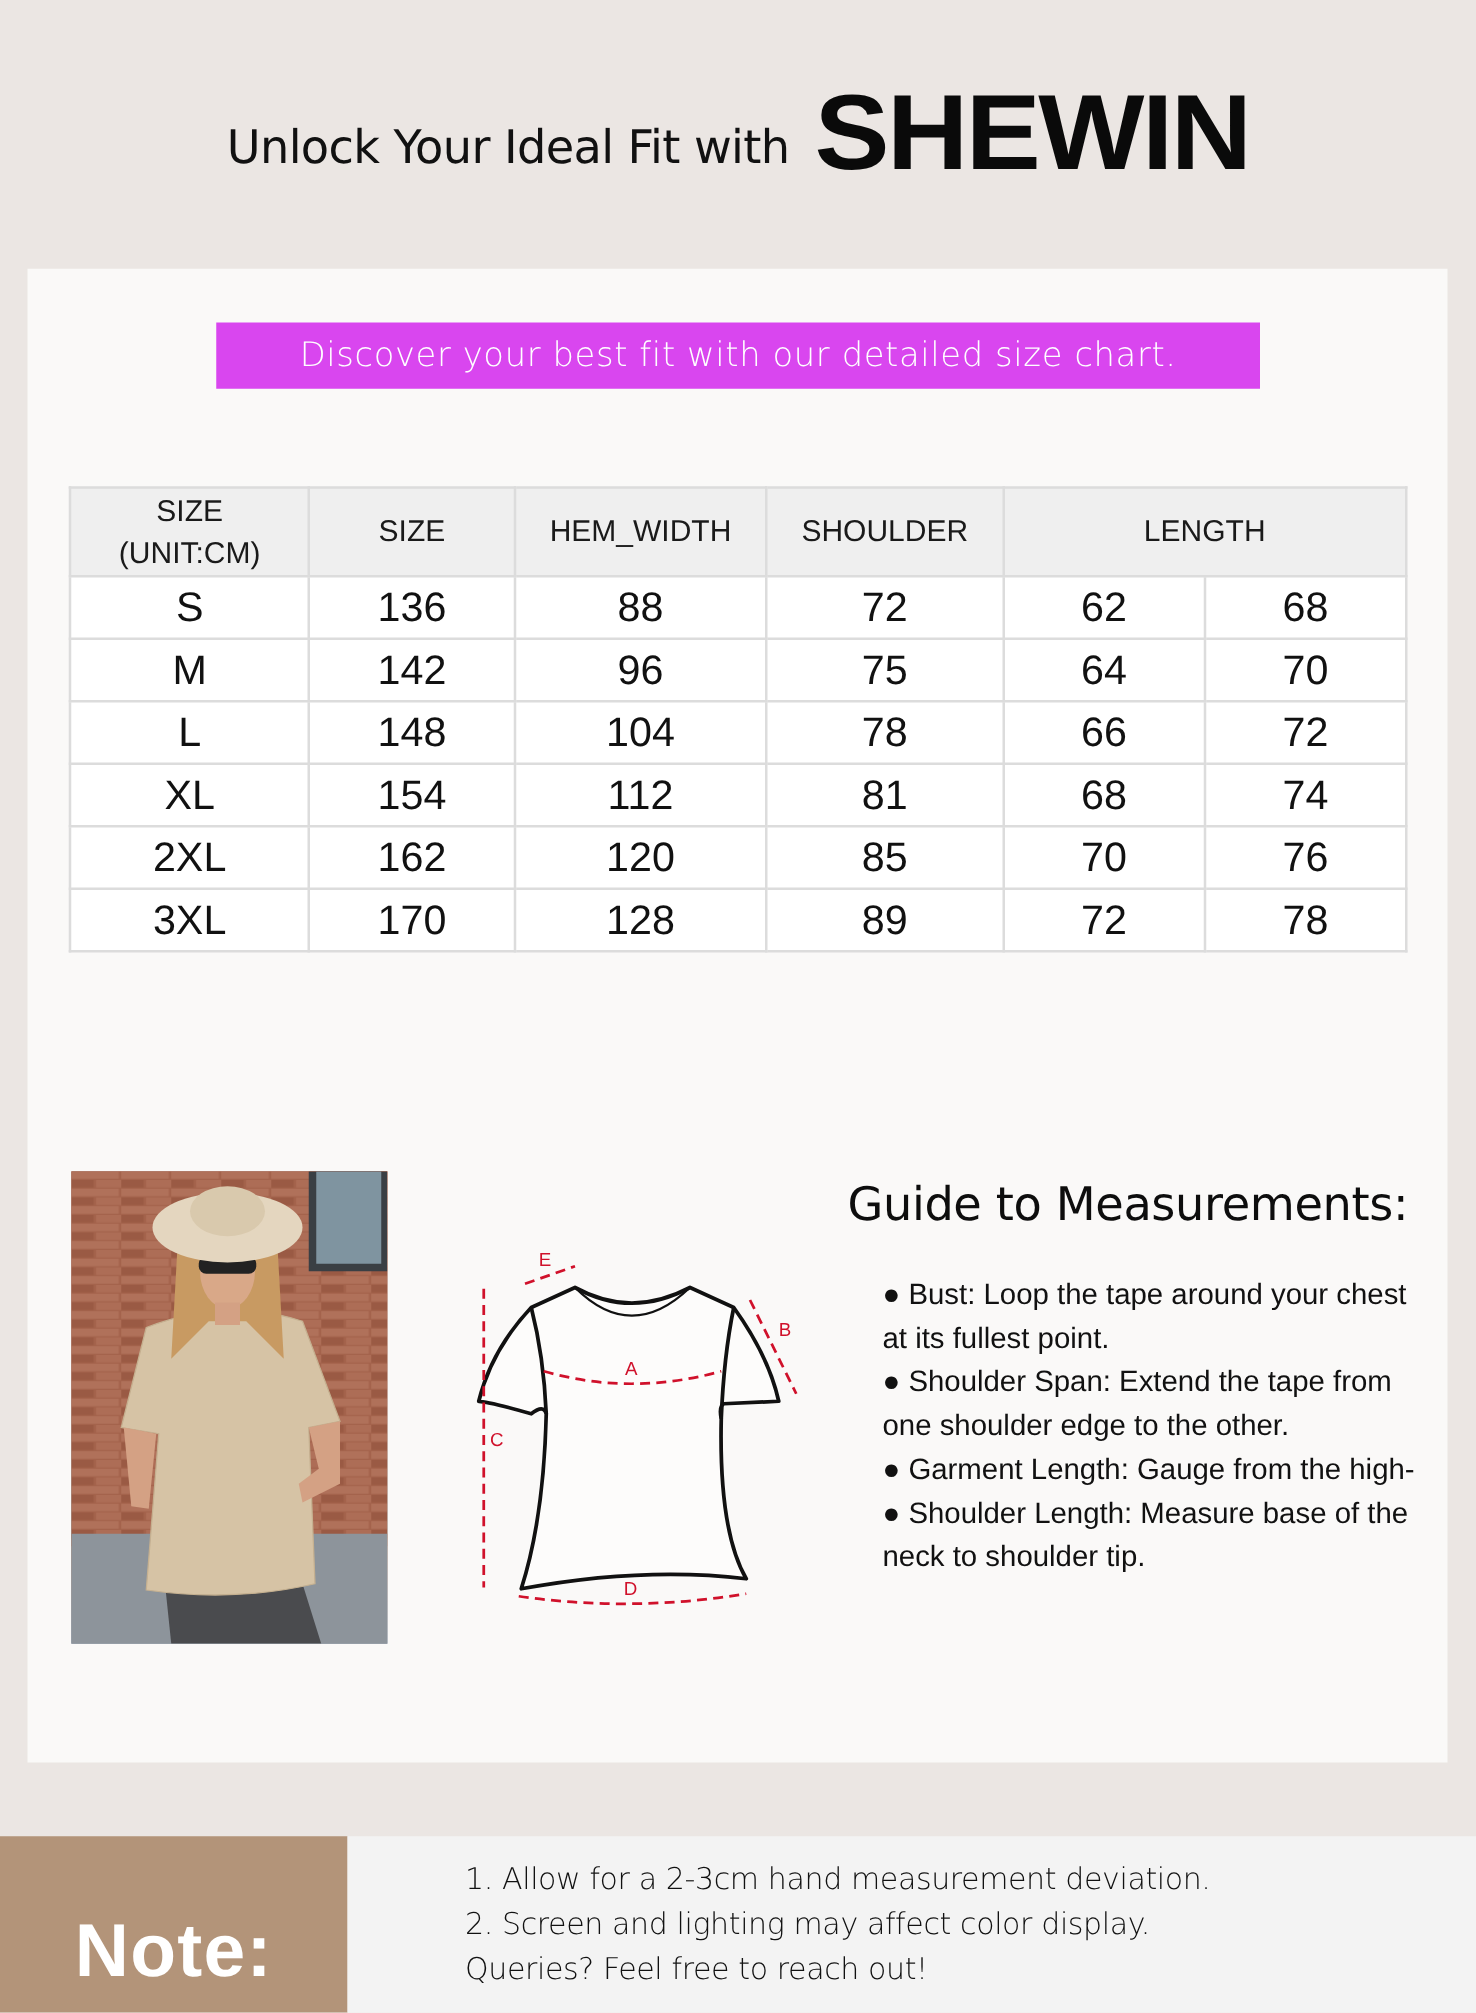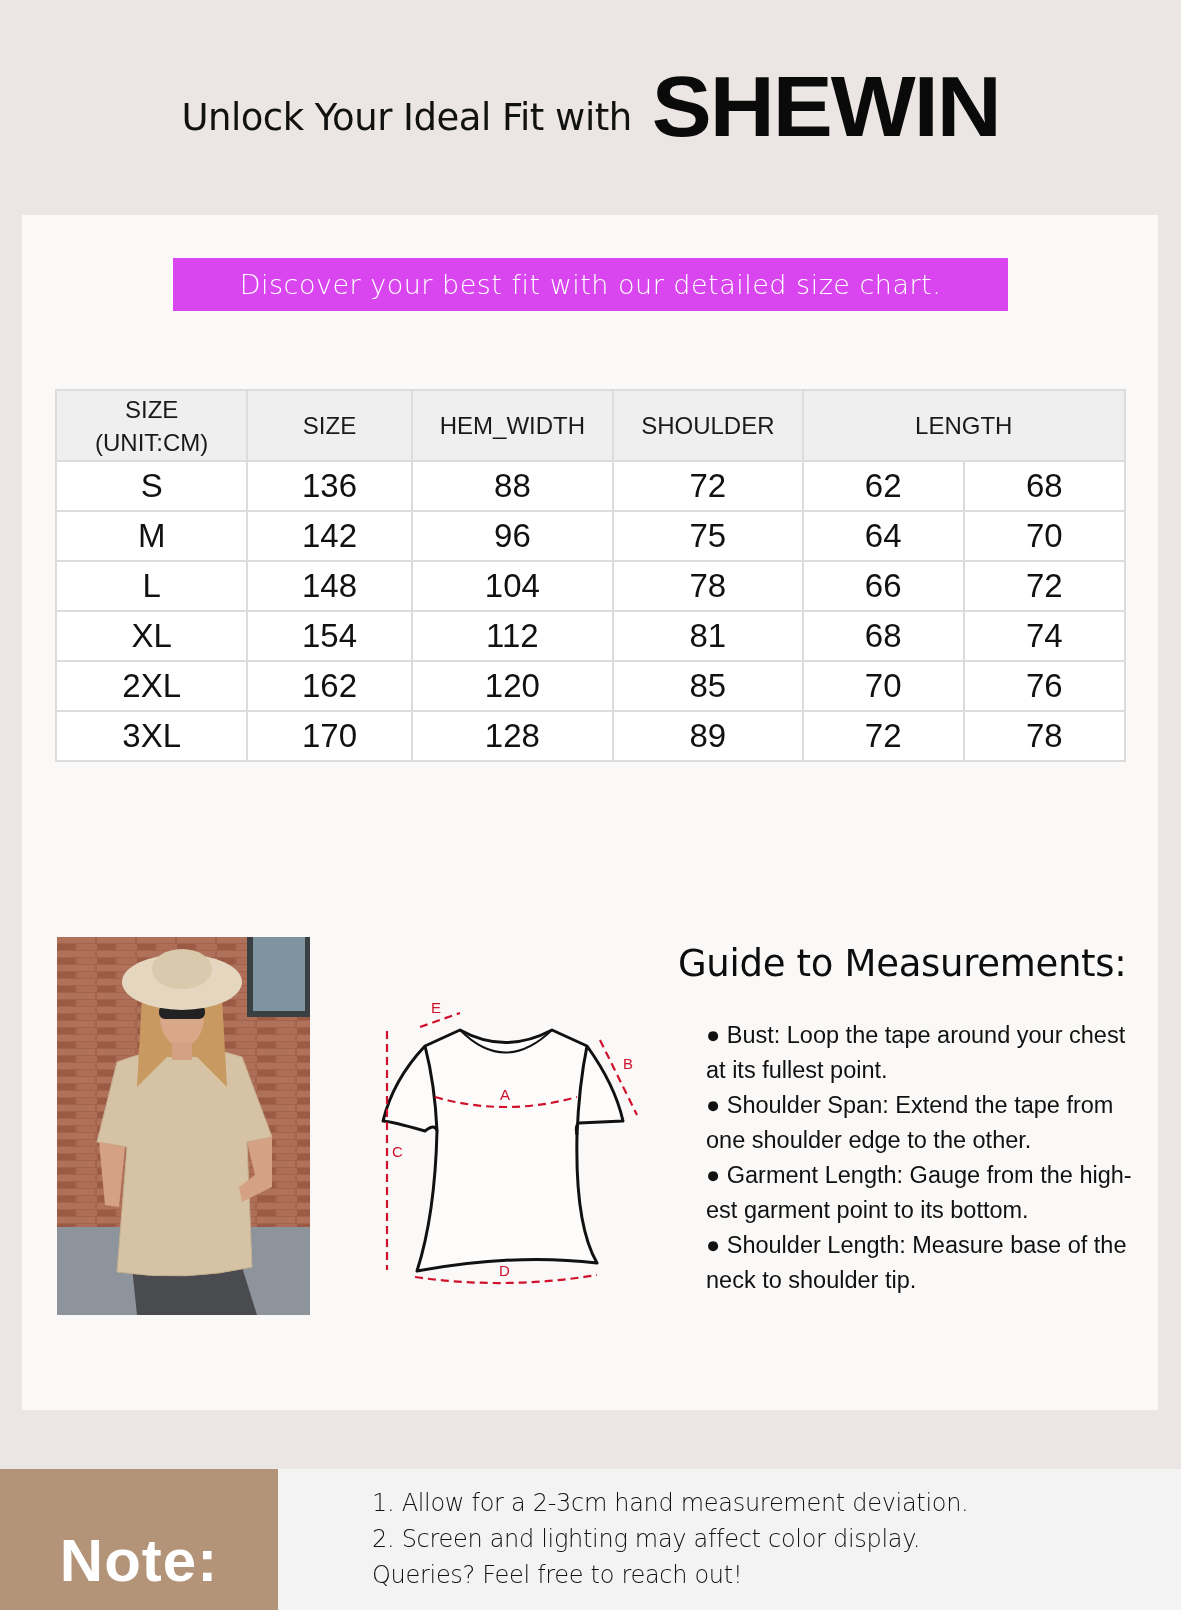--- a/index.html
+++ b/index.html
@@ -231,21 +231,20 @@
   <p>
     <span>● Bust: Loop the tape around your chest</span><br>
     <span>at its fullest point.</span>
   </p>
   <p>
     <span>● Shoulder Span: Extend the tape from</span><br>
     <span>one shoulder edge to the other.</span>
   </p>
   <p>
     <span>● Garment Length: Gauge from the high-</span><br>
-    <span>est garment point to its bottom.</span>
   </p>
   <p>
     <span>● Shoulder Length: Measure base of the</span><br>
     <span>neck to shoulder tip.</span>
   </p>
 </div>
 
 <div class="note-box">
   <span>Note:</span>
 </div>

